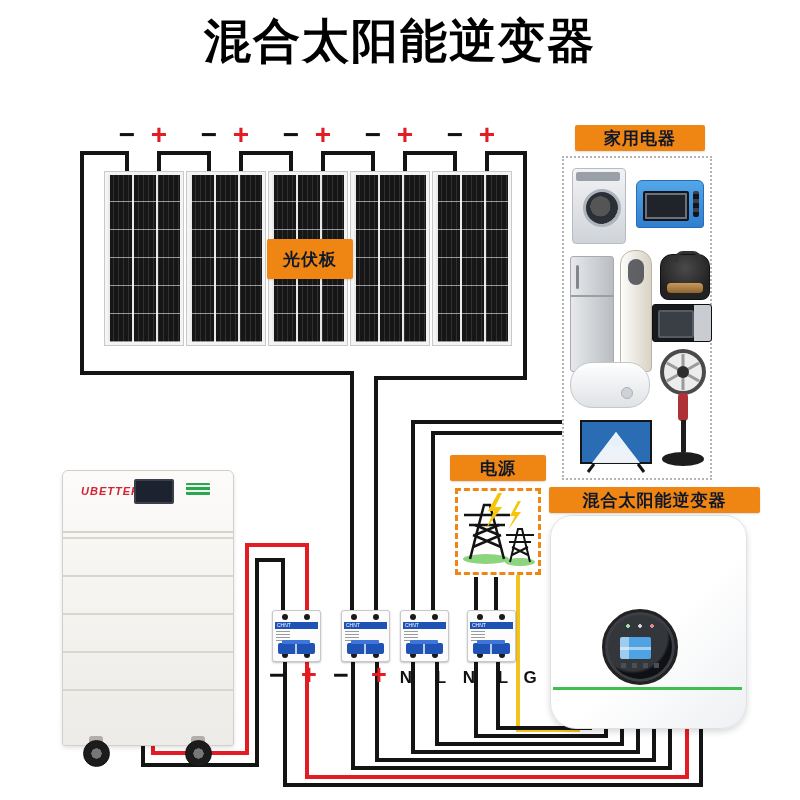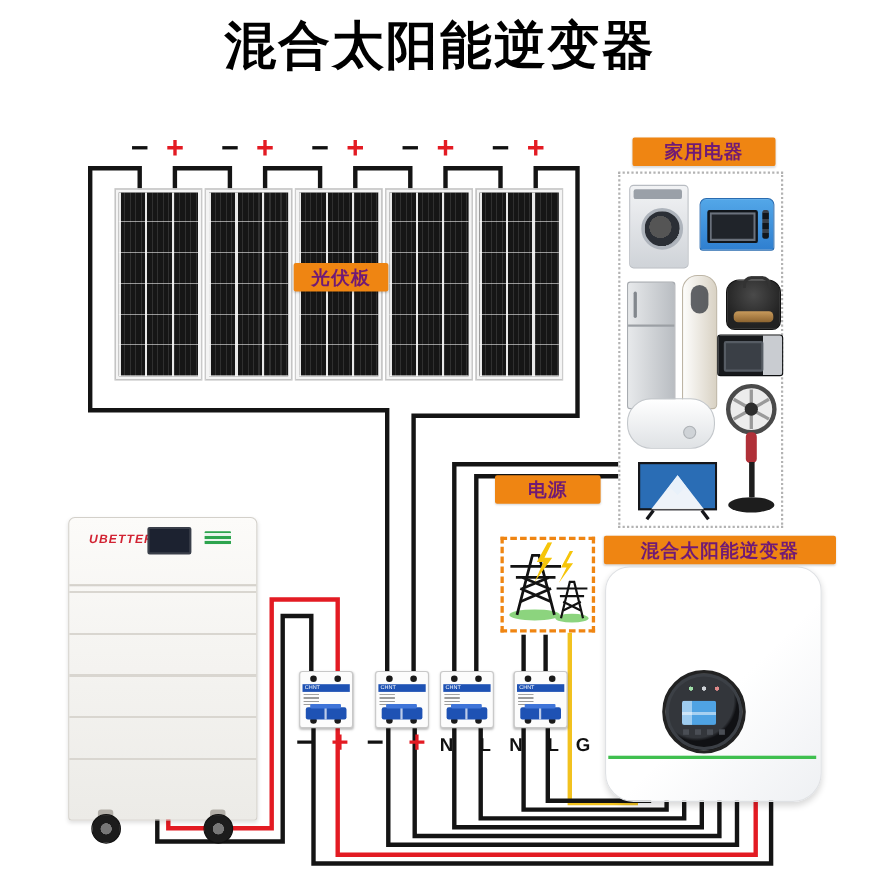--- a/index.html
+++ b/index.html
@@ -16,21 +16,21 @@
   .panel{position:absolute;top:172px;width:78px;height:173px;z-index:2;box-sizing:border-box;
     background-color:#161616;border:3px solid #f4f4f4;outline:1px solid #c9c9c9;
     background-image:
       repeating-linear-gradient(0deg, rgba(255,255,255,.55) 0 1px, transparent 1px 28px),
       repeating-linear-gradient(90deg, rgba(255,255,255,.9) 0 2px, transparent 2px 24px),
       repeating-linear-gradient(90deg, #303030 0 1px, transparent 1px 5px);}
   .pv-label{position:absolute;top:120px;z-index:2;font-size:28px;font-weight:bold;
     transform:translateX(-50%);line-height:30px;}
   .pv-minus{color:#111;} .pv-plus{color:var(--wire_red);}
   
-  .badge{position:absolute;z-index:6;background:var(--badge_orange);color:#701a75;font-weight:bold;
+  .badge{position:absolute;z-index:6;background:var(--badge_orange);color:#0f172a;font-weight:bold;
     font-size:17px;display:flex;align-items:center;justify-content:center;letter-spacing:1px;
     border-radius:2px;box-shadow:0 1px 2px rgba(0,0,0,.15);}
   
   .app-box{position:absolute;left:562px;top:156px;width:150px;height:324px;z-index:2;
     border:2px dotted #b3b3b3;background:#fff;box-sizing:border-box;}
   .app{position:absolute;}
   .washer{width:52px;height:74px;background:linear-gradient(#f2f3f5,#cfd3d8);border:1px solid #b8bcc2;border-radius:4px;}
   .washer::before{content:"";position:absolute;left:3px;top:3px;width:44px;height:9px;background:#9aa0a8;border-radius:2px;}
   .washer::after{content:"";position:absolute;left:10px;top:20px;width:32px;height:32px;border-radius:50%;
     background:radial-gradient(circle at 45% 45%, #555 0 40%, #2b2f36 41% 70%, #8d939b 71%);border:3px solid #aeb4bc;}
@@ -266,18 +266,18 @@
 
   <div class="inverter">
     <div class="inv-circle">
       <div class="inv-leds"></div>
       <div class="inv-lcd"></div>
       <div class="inv-btns"></div>
     </div>
     <div class="inv-green"></div>
   </div>
 
-  <div class="badge" style="left:267px;top:239px;width:86px;height:26px">光伏板</div>
+  <div class="badge" style="left:267px;top:239px;width:86px;height:40px">光伏板</div>
   <div class="badge" style="left:575px;top:125px;width:130px;height:26px">家用电器</div>
-  <div class="badge" style="left:450px;top:432px;width:96px;height:26px">电源</div>
+  <div class="badge" style="left:450px;top:455px;width:96px;height:26px">电源</div>
   <div class="badge" style="left:549px;top:487px;width:211px;height:26px">混合太阳能逆变器</div>
 
 </div>
 
 </body></html>

